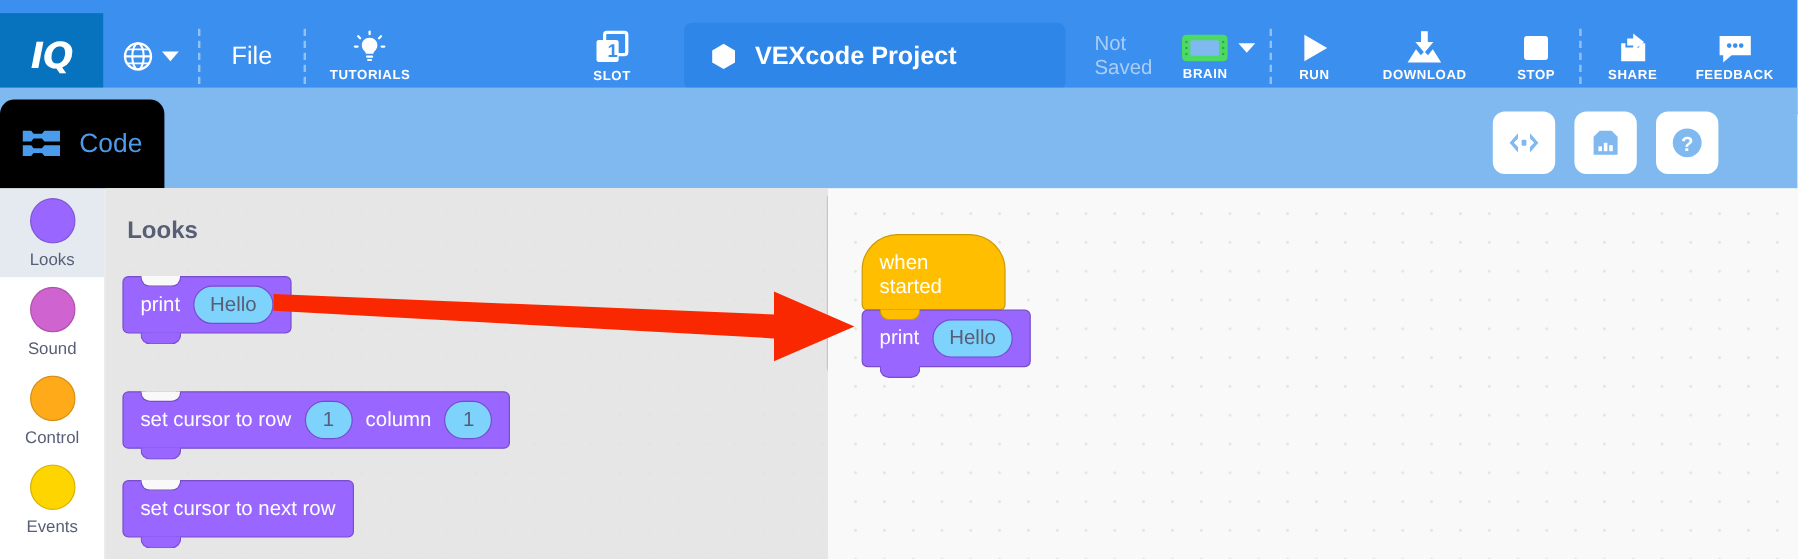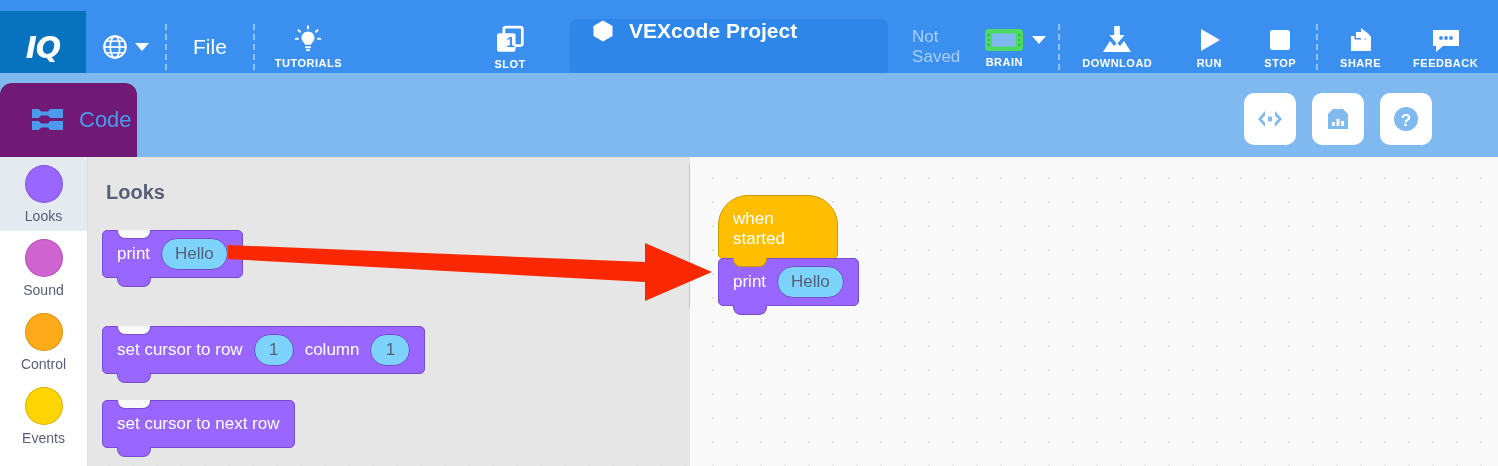--- a/index.html
+++ b/index.html
@@ -51,43 +51,43 @@
     border-top: 8px solid #fff;
   }
   .file-btn { font-size: 21px; color: #fff; padding: 0 26px; cursor: pointer; }
   .tutorials { padding: 0 20px; }
   .slot-item { padding: 0 14px; }
 
   
   .project-pill {
     height: 56px; min-width: 318px;
     background: #2E86E8; border-radius: 7px;
-    display: flex; align-items: flex-start; gap: 15px;
+    display: flex; align-items: center; gap: 15px;
     padding: 0 22px; margin-left: 30px; cursor: pointer;
   }
   .project-name { color: #fff; font-size: 21px; font-weight: bold; }
   .not-saved { color: #A9CEF6; font-size: 17px; margin-left: 24px; }
 
   .tb-right { margin-left: auto; display: flex; align-items: center; height: 73px; }
   .brain-item { display: flex; align-items: center; gap: 8px; padding: 0 12px 0 24px; }
   .brain-stack { display: flex; flex-direction: column; align-items: center; }
 
   
   .subbar {
     position: absolute; top: 73px; left: 0;
     width: 1498px; height: 84px;
     background: #7FB9F0;
   }
   .code-tab {
     position: absolute; left: 0; top: 10px;
     width: 137px; height: 74px;
-    background: #701a75;
+    background: #000000;
     border-radius: 12px 12px 0 0;
     display: flex; align-items: center; gap: 10px;
-    padding-left: 29px; cursor: pointer;
+    padding-left: 16px; cursor: pointer;
   }
   .code-tab-label { color: #4B9BEC; font-size: 22px; }
   .subbar-right {
     position: absolute; right: 66px; top: 20px;
     display: flex; gap: 16px;
   }
   .sq-btn {
     width: 52px; height: 52px; background: #fff;
     border-radius: 10px;
     display: flex; align-items: center; justify-content: center;
@@ -277,34 +277,34 @@
                 <circle cx="35.3" cy="19" r="1.1"></circle>
             </g>
           </svg>
           <span class="tb-label">BRAIN</span>
         </div>
         <span class="caret-down" style="margin-bottom:14px"></span>
       </div>
 
       <div class="tb-divider"></div>
 
+      <div class="tb-item" style="padding:0 20px">
+        <svg width="30" height="30" viewBox="0 0 30 30">
+          <polygon points="7,4 26,15 7,26" fill="#fff"></polygon>
+        </svg>
+        <span class="tb-label">RUN</span>
+      </div>
+
       <div class="tb-item" style="padding:0 22px">
         <svg width="34" height="30" viewBox="0 0 34 30">
           <rect x="14.2" y="1" width="5.6" height="11" fill="#fff"></rect>
           <polygon points="9.5,10 24.5,10 17,19" fill="#fff"></polygon>
           <path d="M3 27 L10 16 L14 21 L17 18 L20 21 L24 16 L31 27 Z" fill="#fff"></path>
         </svg>
         <span class="tb-label">DOWNLOAD</span>
-      </div>
-
-      <div class="tb-item" style="padding:0 20px">
-        <svg width="30" height="30" viewBox="0 0 30 30">
-          <polygon points="7,4 26,15 7,26" fill="#fff"></polygon>
-        </svg>
-        <span class="tb-label">RUN</span>
       </div>
 
       <div class="tb-item" style="padding:0 20px">
         <svg width="30" height="30" viewBox="0 0 30 30">
           <rect x="5" y="5" width="20" height="20" rx="2.5" fill="#fff"></rect>
         </svg>
         <span class="tb-label">STOP</span>
       </div>
 
       <div class="tb-divider"></div>

